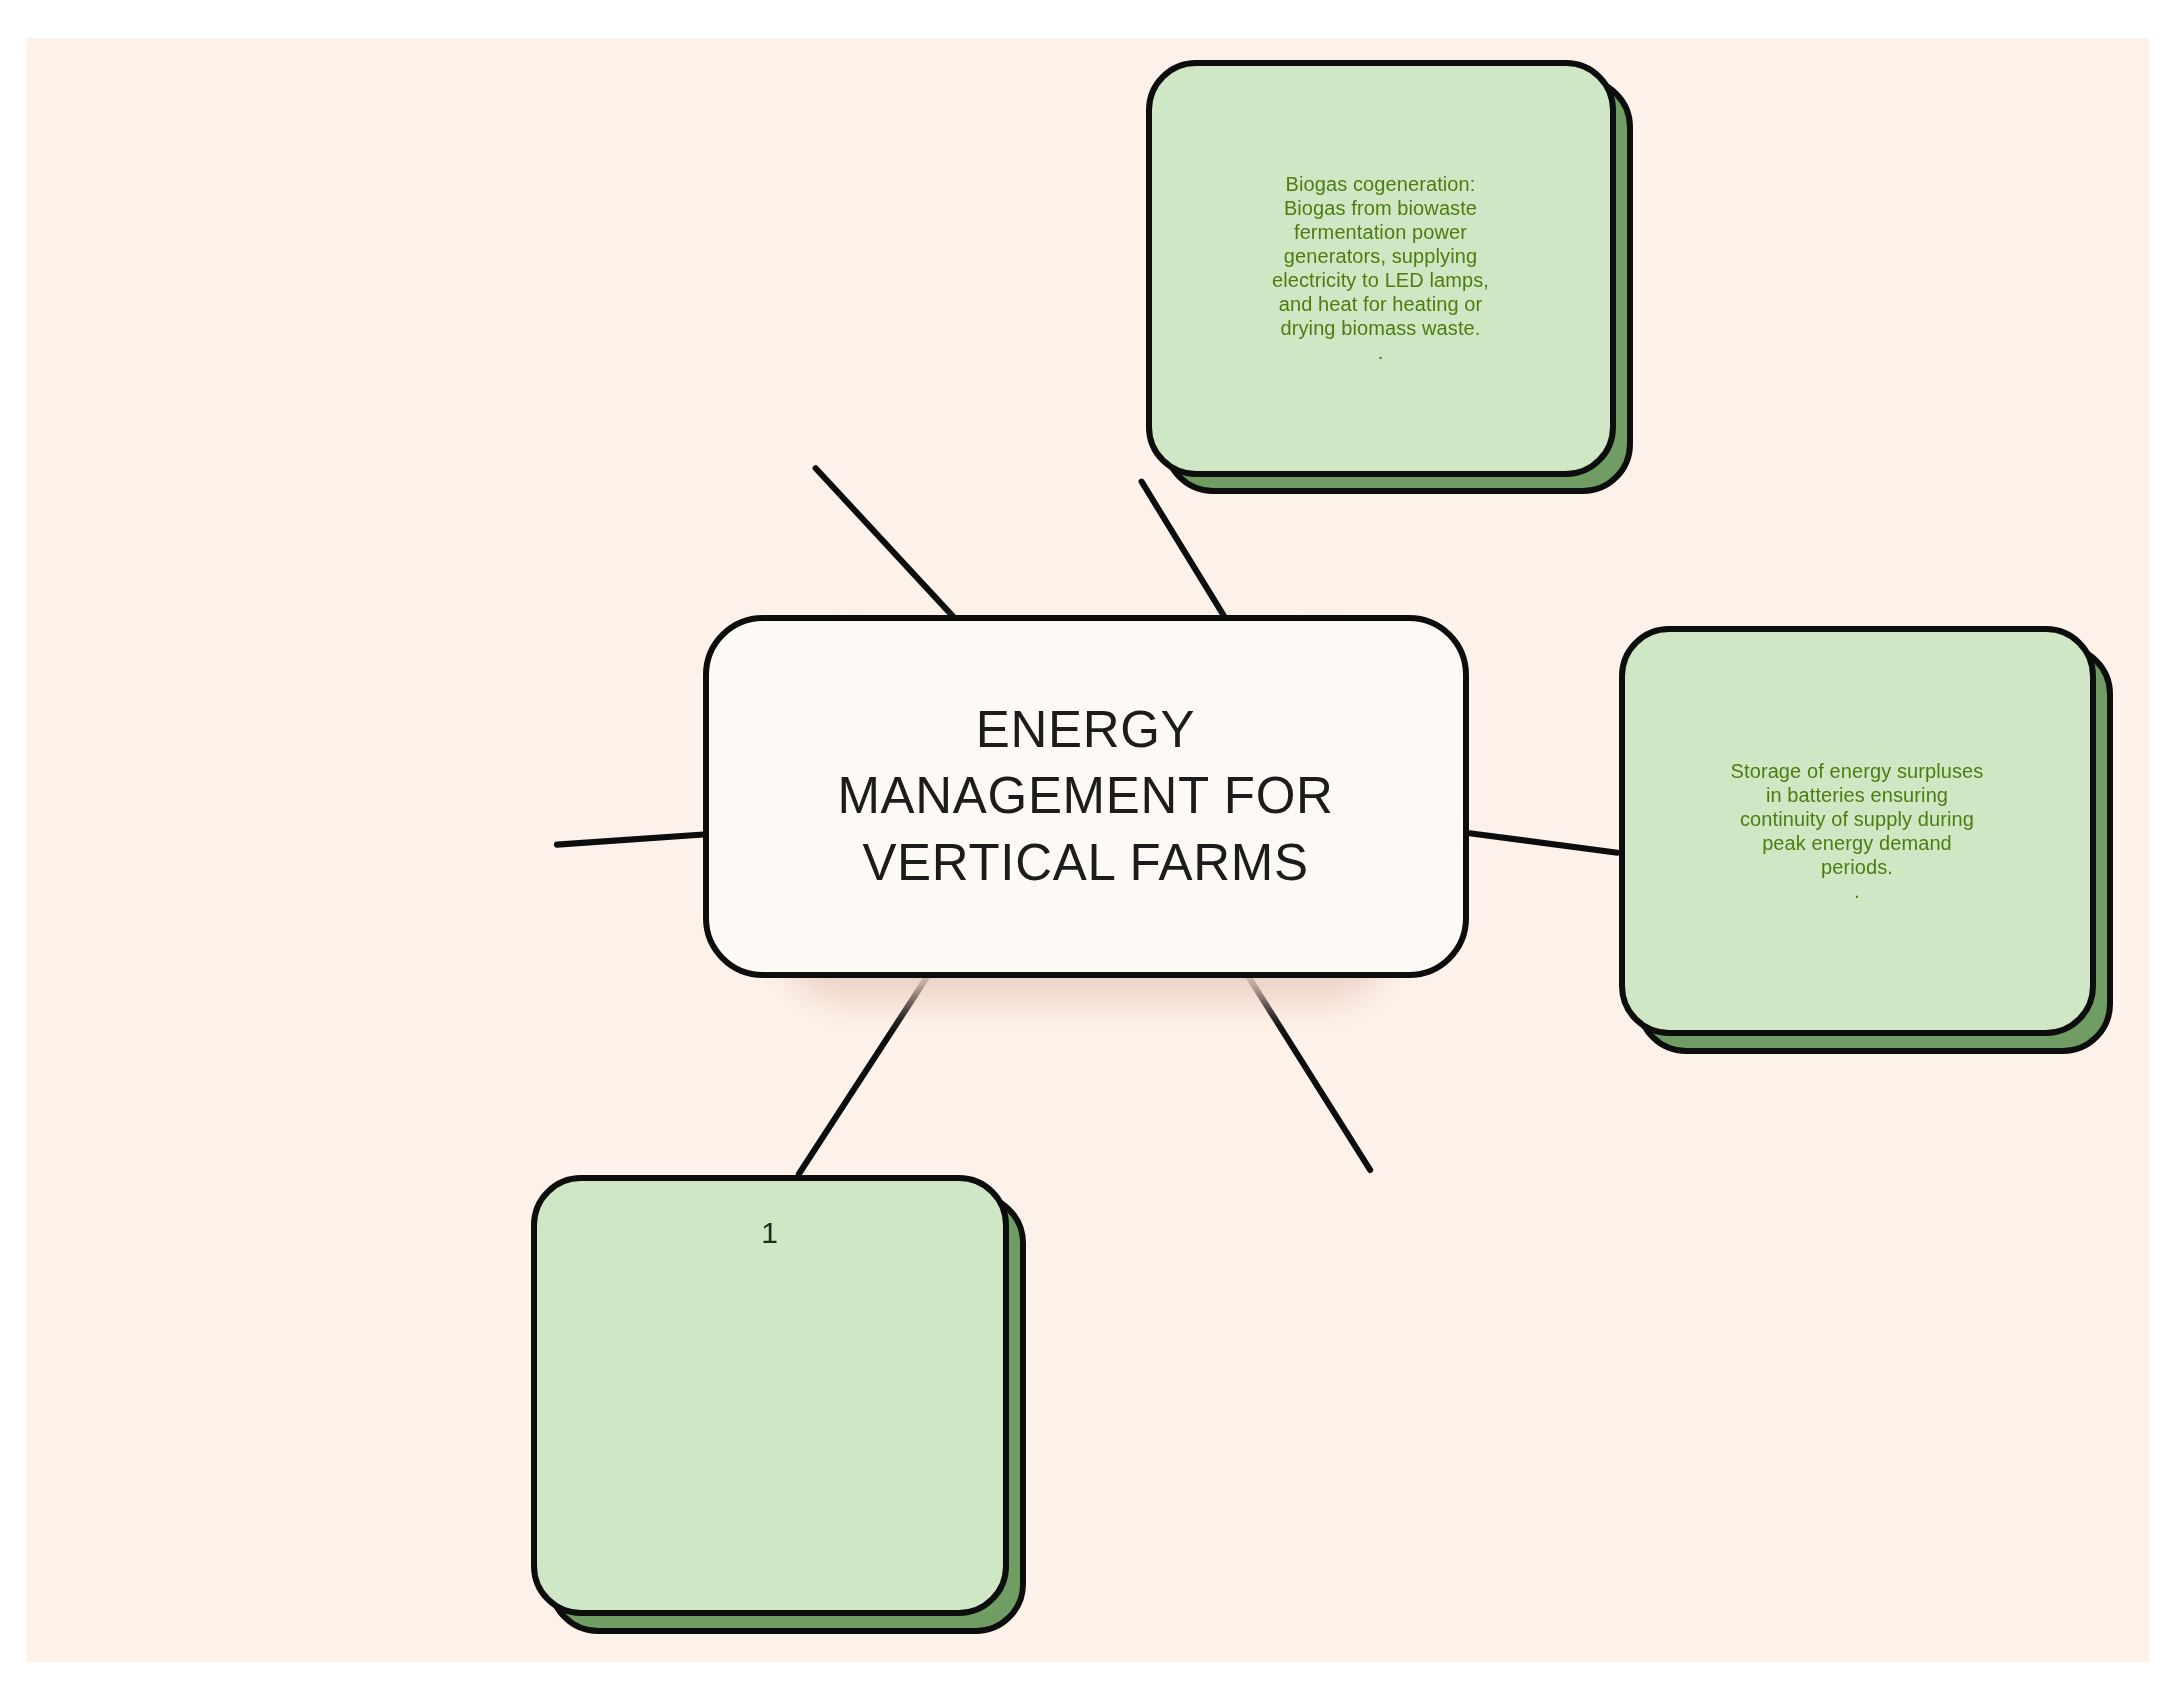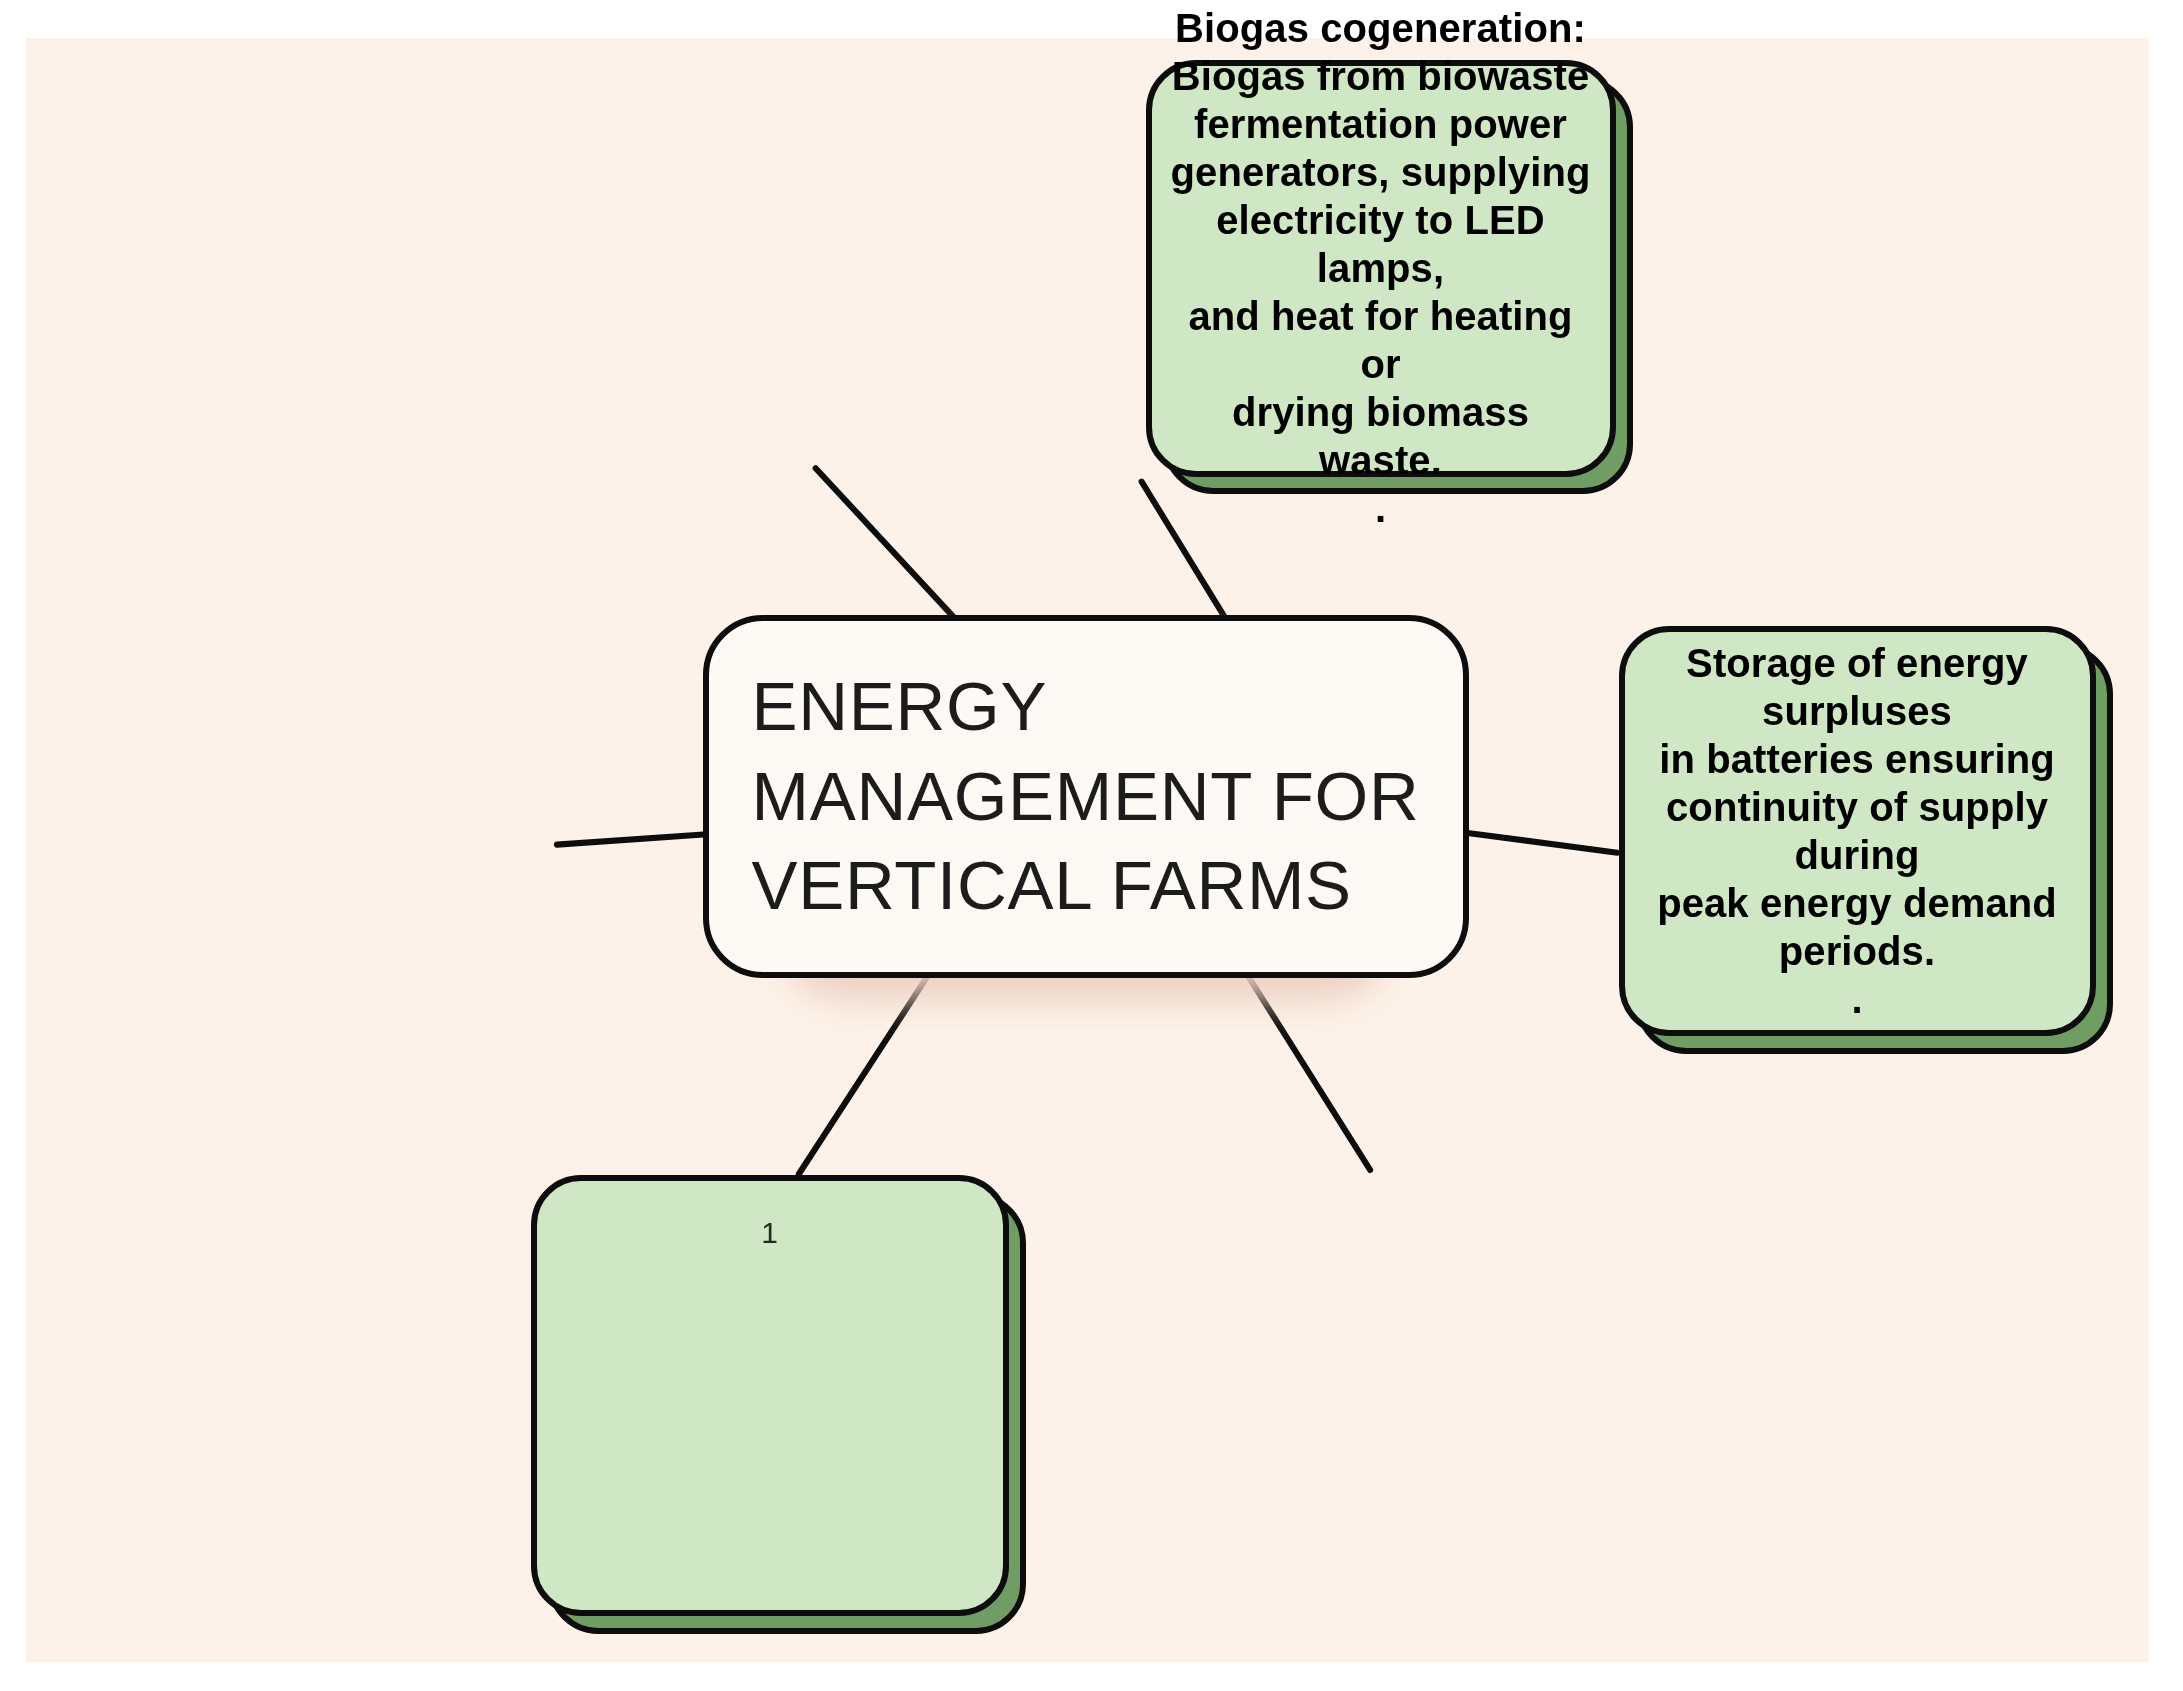--- a/index.html
+++ b/index.html
@@ -56,28 +56,28 @@
     background: #cfe7c4;
     border: 6px solid #0d0d0d;
     border-radius: 50px;
     display: flex;
     flex-direction: column;
     align-items: center;
     justify-content: center;
     box-sizing: border-box;
   }
   .node .body {
-    color: #000000;
+    color: #4d7c0f;
     text-align: center;
-    font-size: 40px;
+    font-size: 20px;
     line-height: 1.20;
     letter-spacing: 0.1px;
     padding: 0 17.5px;
     white-space: pre-line;
-    font-weight: 700;
+    font-weight: 400;
   }
   .node .marker {
     position: absolute;
     top: 35px;
     left: 0;
     right: 0;
     text-align: center;
     font-size: 30px;
     color: #1d2c1b;
   }
@@ -107,21 +107,22 @@
     background: #fdfaf6;
     border: 6.7px solid #0d0d0d;
     border-radius: 60px;
     display: flex;
     align-items: center;
     justify-content: center;
     box-sizing: border-box;
   }
   #node-center .center-title {
     color: #1c1c1c;
-    font-size: 69px;
+    text-align: center;
+    font-size: 51px;
     line-height: 1.30;
     letter-spacing: 0.7px;
     white-space: pre-line;
     font-weight: 400;
   }
 
   
   #node-pv        { left: 517px;  top: 15px;   width: 470px;  height: 410px; }
   #node-biogas    { left: 1120px; top: 21.5px;   width: 470px;  height: 417px; }
   #node-heat      { left: 0px;    top: 583px;  width: 491px;  height: 396px; }

